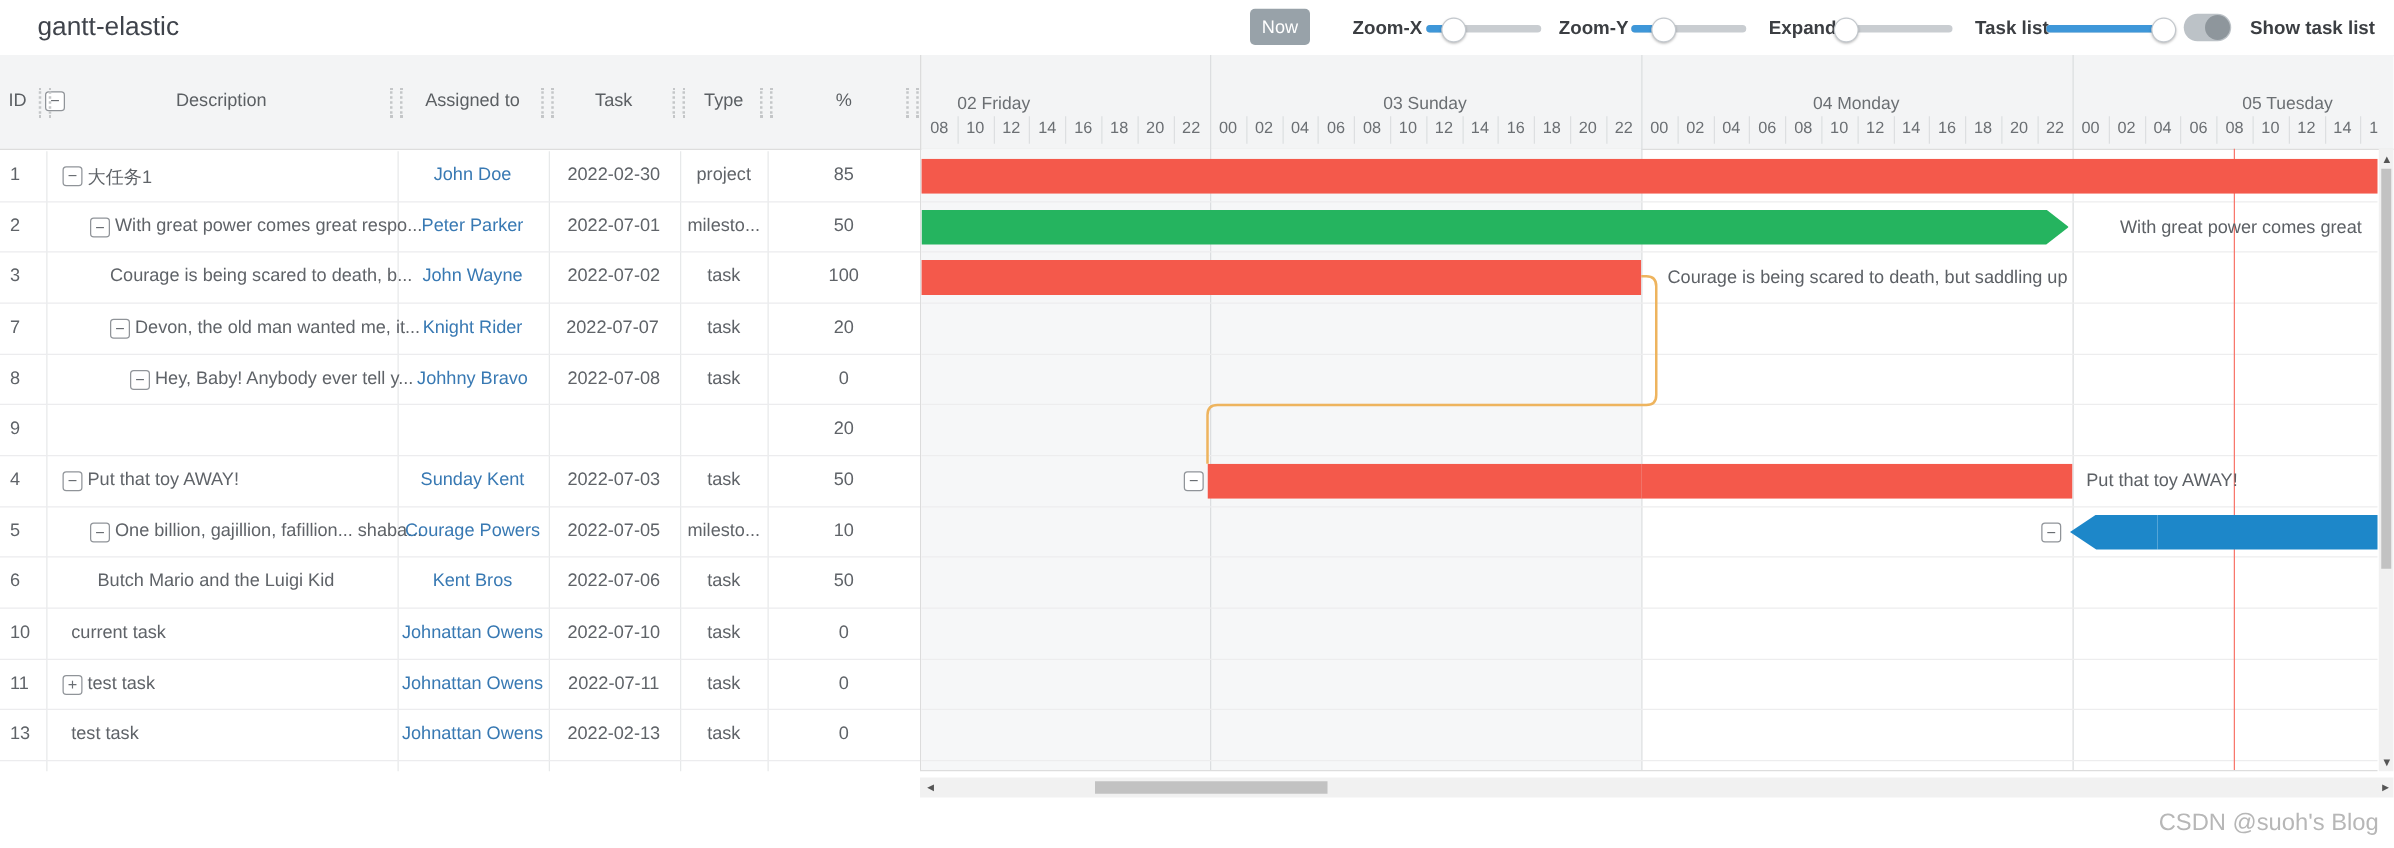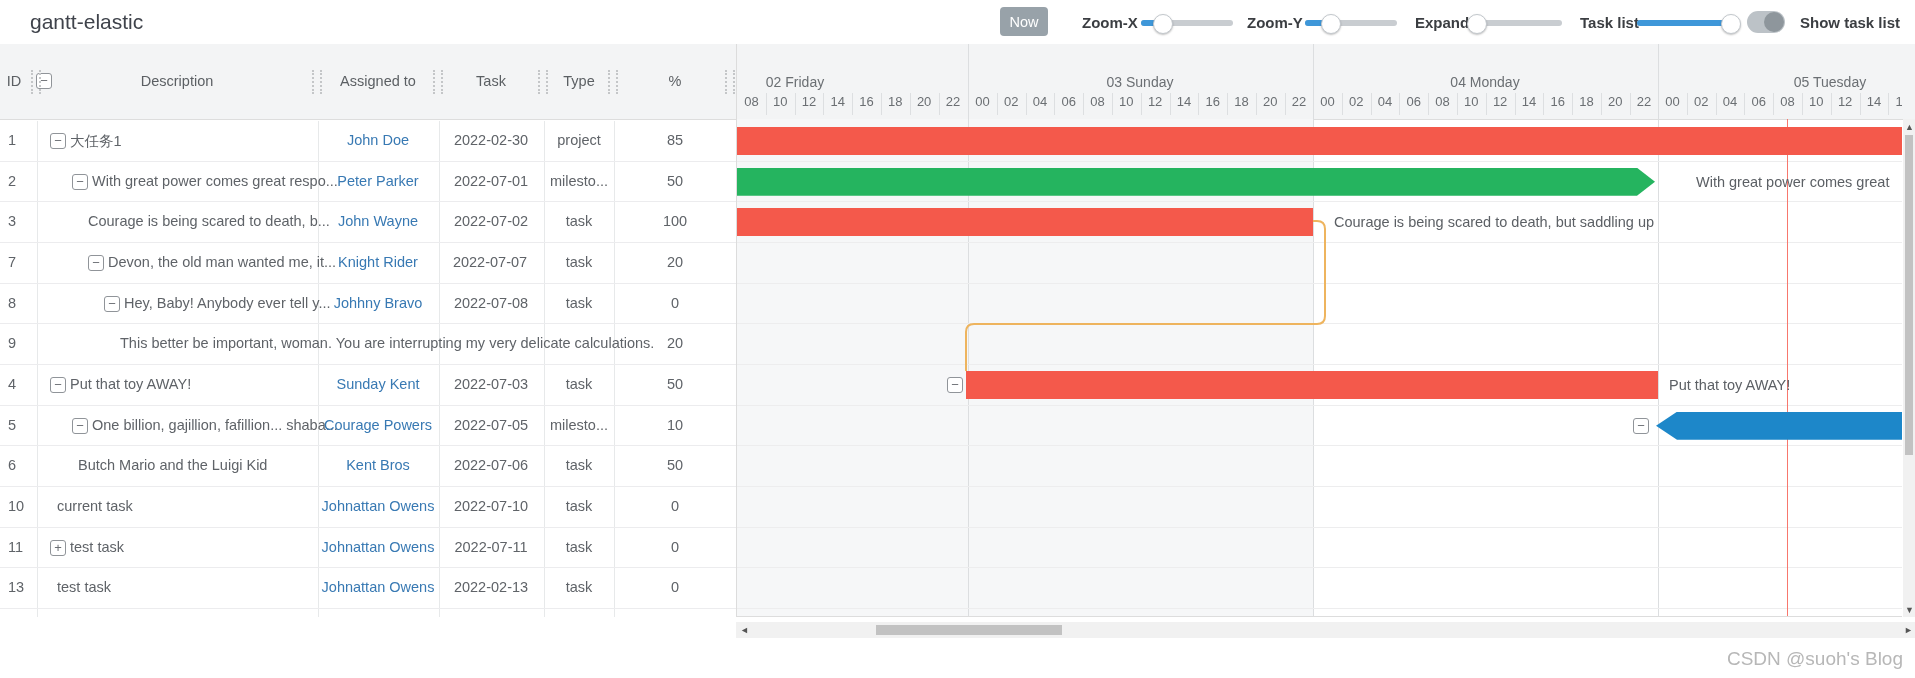--- a/index.html
+++ b/index.html
@@ -147,21 +147,20 @@
         <div class="idtxt" style="position: absolute; left: 8px; top: 11px;">8</div>
         <div class="expbox" style="position: absolute; left: 104px; top: 12px;">−</div>
         <div class="desc" style="position: absolute; left: 124px; top: 11px;">Hey, Baby! Anybody ever tell y...</div>
         <div class="cell link" style="position: absolute; left: 378px; top: 11px;">Johhny Bravo</div>
         <div class="cell" style="position: absolute; left: 491px; top: 11px;">2022-07-08</div>
         <div class="cell" style="position: absolute; left: 579px; top: 11px;">task</div>
         <div class="cell" style="position: absolute; left: 675px; top: 11px;">0</div>
       </div>
       <div style="position: absolute; left: 0px; top: 324.35px; width: 736px; height: 40.67px; border-bottom: 1px solid rgb(236, 236, 238); box-sizing: border-box;">
         <div class="idtxt" style="position: absolute; left: 8px; top: 11px;">9</div>
-        <div class="desc" style="position: absolute; left: 120px; top: 11px;">This better be important, woman. You are interrupting my very delicate calculations.</div>
         <div class="cell" style="position: absolute; left: 675px; top: 11px;">20</div>
       </div>
       <div style="position: absolute; left: 0px; top: 365.02px; width: 736px; height: 40.67px; border-bottom: 1px solid rgb(236, 236, 238); box-sizing: border-box;">
         <div class="idtxt" style="position: absolute; left: 8px; top: 11px;">4</div>
         <div class="expbox" style="position: absolute; left: 50px; top: 12px;">−</div>
         <div class="desc" style="position: absolute; left: 70px; top: 11px;">Put that toy AWAY!</div>
         <div class="cell link" style="position: absolute; left: 378px; top: 11px;">Sunday Kent</div>
         <div class="cell" style="position: absolute; left: 491px; top: 11px;">2022-07-03</div>
         <div class="cell" style="position: absolute; left: 579px; top: 11px;">task</div>
         <div class="cell" style="position: absolute; left: 675px; top: 11px;">50</div>

